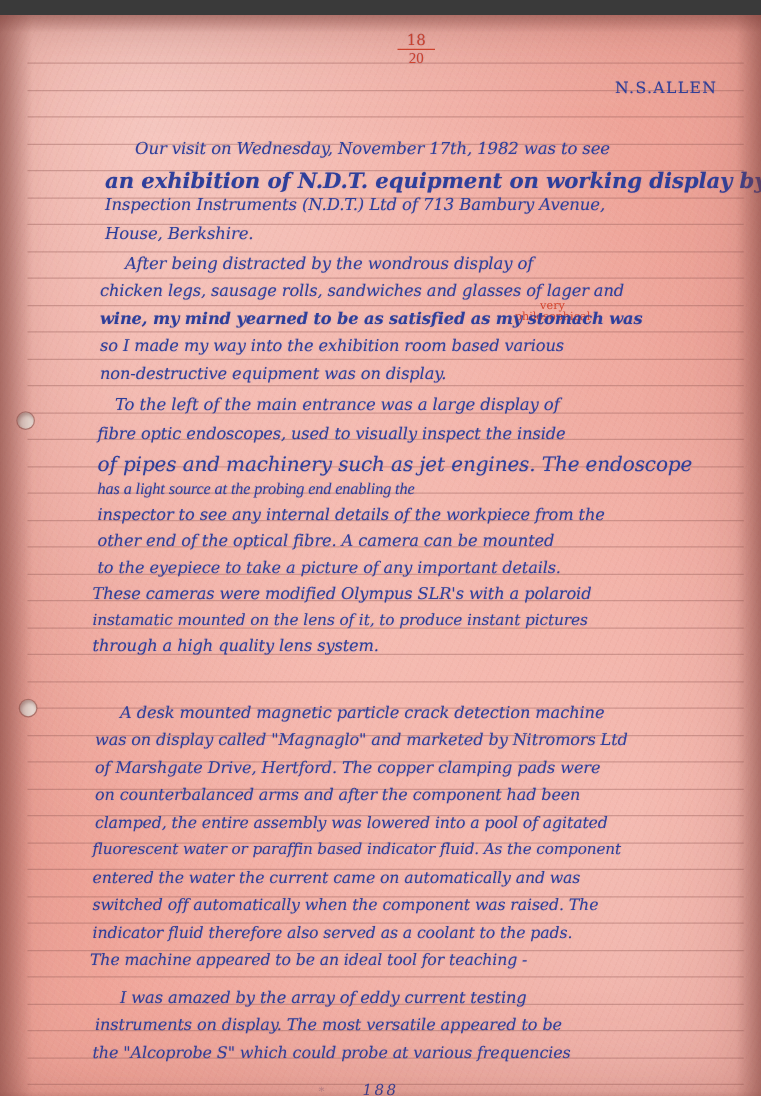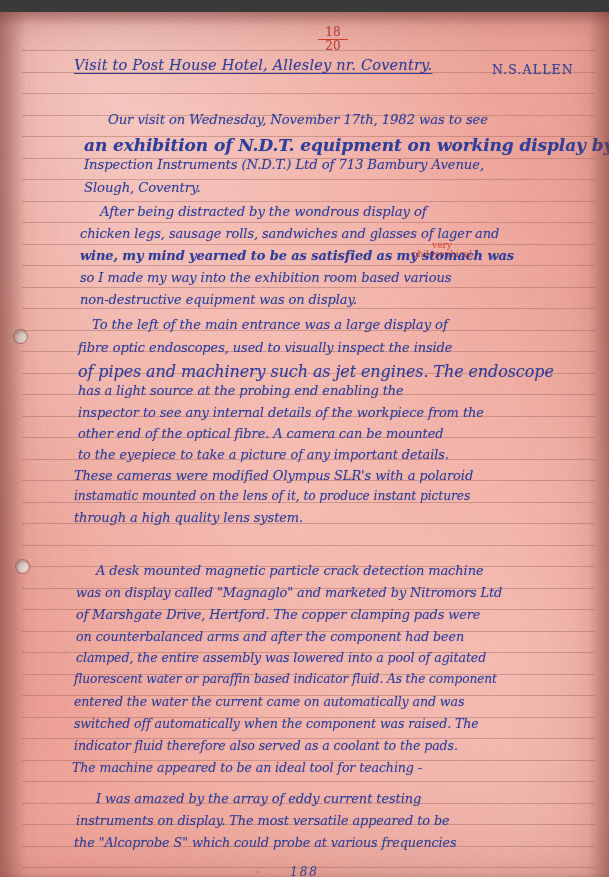--- a/index.html
+++ b/index.html
@@ -118,20 +118,21 @@
     font-size: 12px;
     color: #d4432c;
     font-style: normal;
     text-align: center;
     line-height: 1.05;
   }
   .page-num-top .den {
     display: block;
     border-top: 1px solid #d4432c;
     padding-top: 0px;
+    font-family: Liberation Serif, serif;
   }
   .body-line {
     font-size: 13.2px;
     letter-spacing: -0.1px;
   }
   .insert-note {
     color: #d4432c;
     font-size: 9px;
     font-family: "DejaVu Serif", serif;
     line-height: 1.0;
@@ -203,39 +204,38 @@
     </div>
 
   <div class="hole" style="left:14px; top:318px;"></div>
   <div class="hole" style="left:16px; top:548px;"></div>
 
   <div class="ink page-num-top" style="left:318px; top:14px; width:30px;">
     <span>18</span>
     <span class="den">20</span>
   </div>
 
-  <div class="ink hdr-title" style="left:74px; top:45px;">Visit to Post House Hotel, Allesley nr. Coventry.</div>
   <div class="ink hdr-author" style="left:492px; top:50px;">N.S.ALLEN</div>
 
   <div class="insert-note" style="position:absolute; left:410px; top:229px; width:64px;">very philosophical</div>
 
   <div id="body-text">
       <div class="ink body-line" style="left: 108px; top: 100px; font-size: 13.2px;">Our visit on Wednesday, November 17th, 1982 was to see</div>
       <div class="ink body-line" style="left: 84px; top: 123px; font-size: 17px; font-weight: bold;">an exhibition of N.D.T. equipment on working display by</div>
       <div class="ink body-line" style="left: 84px; top: 145px; font-size: 13.2px;">Inspection Instruments (N.D.T.) Ltd of 713 Bambury Avenue,</div>
-      <div class="ink body-line" style="left: 84px; top: 168px; font-size: 13.2px;">Slough, Coventry.</div>
+      <div class="ink body-line" style="left: 84px; top: 168px; font-size: 13.2px;">House, Berkshire.</div>
       <div class="ink body-line" style="left: 100px; top: 192px; font-size: 13.2px;">After being distracted by the wondrous display of</div>
       <div class="ink body-line" style="left: 80px; top: 214px; font-size: 13px;">chicken legs, sausage rolls, sandwiches and glasses of lager and</div>
       <div class="ink body-line" style="left: 80px; top: 236px; font-size: 13px; font-weight: bold;">wine, my mind yearned to be as satisfied as my stomach was</div>
       <div class="ink body-line" style="left: 80px; top: 258px; font-size: 13px;">so I made my way into the exhibition room based various</div>
       <div class="ink body-line" style="left: 80px; top: 280px; font-size: 13px;">non-destructive equipment was on display.</div>
       <div class="ink body-line" style="left: 92px; top: 305px; font-size: 13.2px;">To the left of the main entrance was a large display of</div>
       <div class="ink body-line" style="left: 78px; top: 328px; font-size: 13px;">fibre optic endoscopes, used to visually inspect the inside</div>
       <div class="ink body-line" style="left: 78px; top: 350px; font-size: 16px;">of pipes and machinery such as jet engines. The endoscope</div>
-      <div class="ink body-line" style="left: 78px; top: 371px; font-size: 13px;">has a light source at the probing end enabling the</div>
+      <div class="ink body-line" style="left: 78px; top: 371px; font-size: 13px; font-family: Liberation Serif, serif;">has a light source at the probing end enabling the</div>
       <div class="ink body-line" style="left: 78px; top: 393px; font-size: 13px;">inspector to see any internal details of the workpiece from the</div>
       <div class="ink body-line" style="left: 78px; top: 414px; font-size: 13px;">other end of the optical fibre. A camera can be mounted</div>
       <div class="ink body-line" style="left: 78px; top: 435px; font-size: 12.9px;">to the eyepiece to take a picture of any important details.</div>
       <div class="ink body-line" style="left: 74px; top: 456px; font-size: 13px;">These cameras were modified Olympus SLR's with a polaroid</div>
       <div class="ink body-line" style="left: 74px; top: 477px; font-size: 12.3px;">instamatic mounted on the lens of it, to produce instant pictures</div>
       <div class="ink body-line" style="left: 74px; top: 498px; font-size: 13px;">through a high quality lens system.</div>
       <div class="ink body-line" style="left: 96px; top: 551px; font-size: 13px;">A desk mounted magnetic particle crack detection machine</div>
       <div class="ink body-line" style="left: 76px; top: 573px; font-size: 12.9px;">was on display called "Magnaglo" and marketed by Nitromors Ltd</div>
       <div class="ink body-line" style="left: 76px; top: 595px; font-size: 12.9px;">of Marshgate Drive, Hertford. The copper clamping pads were</div>
       <div class="ink body-line" style="left: 76px; top: 617px; font-size: 12.8px;">on counterbalanced arms and after the component had been</div>

